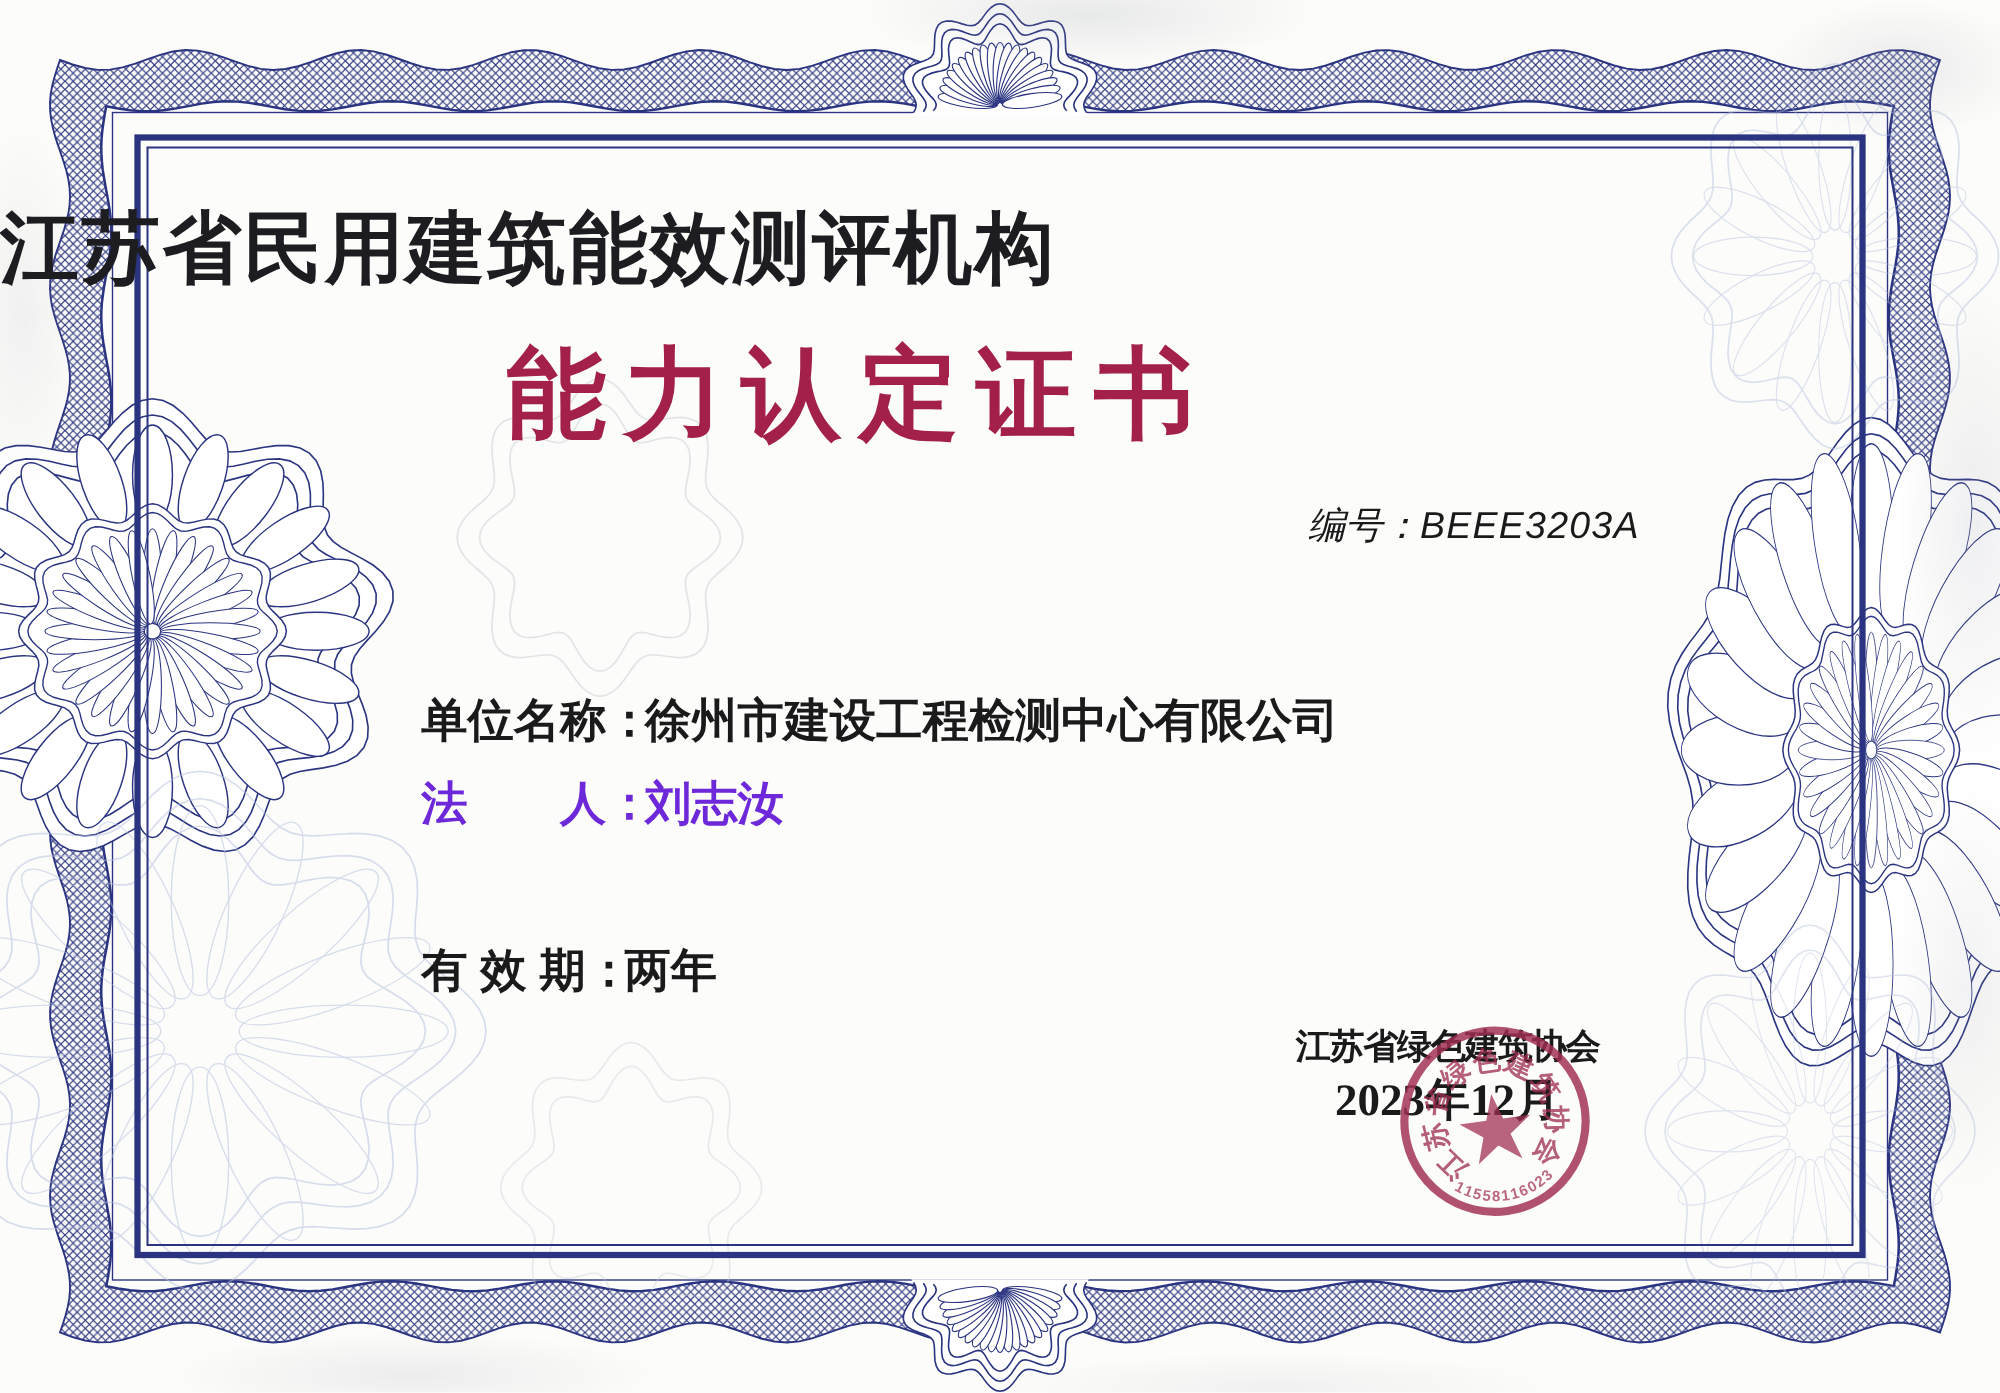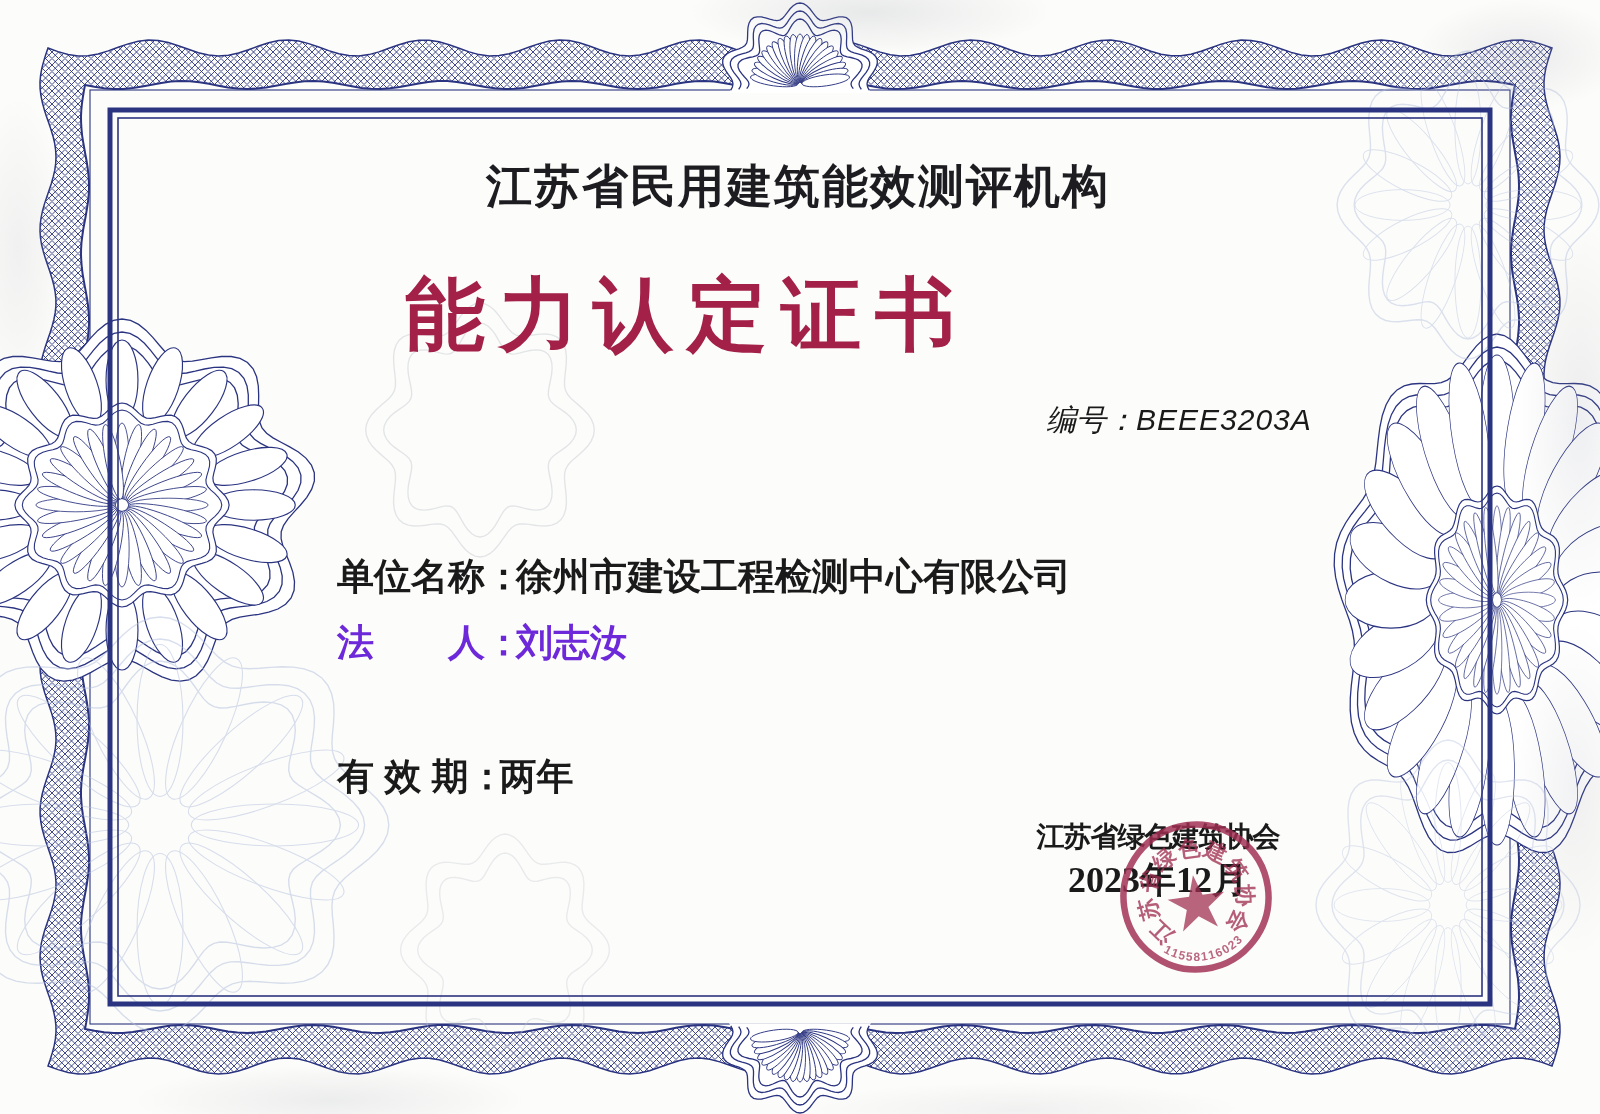--- a/index.html
+++ b/index.html
@@ -6,22 +6,22 @@
   body{
     width:1600px;height:1114px;position:relative;overflow:hidden;
     background:#fcfcfa;
     font-family:"Liberation Serif","DejaVu Serif",serif;
   }
   .page{position:absolute;inset:0}
   #decor{position:absolute;left:0;top:0;z-index:0}
   #seal{position:absolute;left:1046px;top:747px;width:300px;height:300px;z-index:3}
   .txt{position:absolute;z-index:2;white-space:nowrap}
   .title{
-    top:156px;left:0;width:1596px;text-align:center;
-    font-size:46px;font-weight:bold;letter-spacing:2px;
+    top:156px;left:0;width:1596px;text-align:left;
+    font-size:63px;font-weight:bold;letter-spacing:2px;
     font-family:"Liberation Serif","DejaVu Serif",serif;
   }
   .subtitle{
     top:262px;left:0;width:1360px;text-align:center;
     font-size:80px;font-weight:bold;letter-spacing:14px;text-indent:14px;
     font-family:"Liberation Serif","DejaVu Serif",serif;
   }
   .serial{
     left:1046px;top:400px;font-size:30px;font-weight:500;
     font-family:"Liberation Sans","DejaVu Sans",sans-serif;

